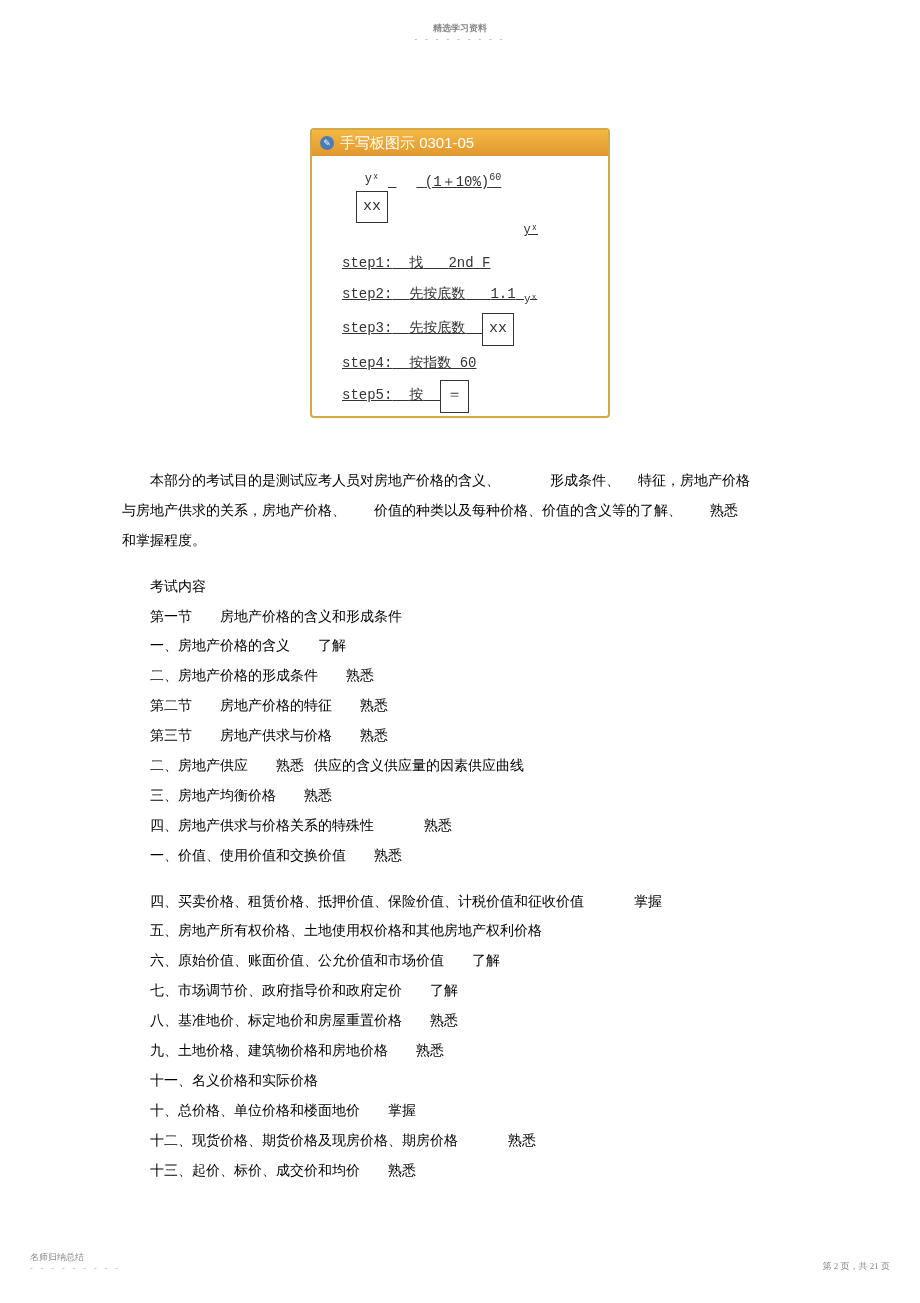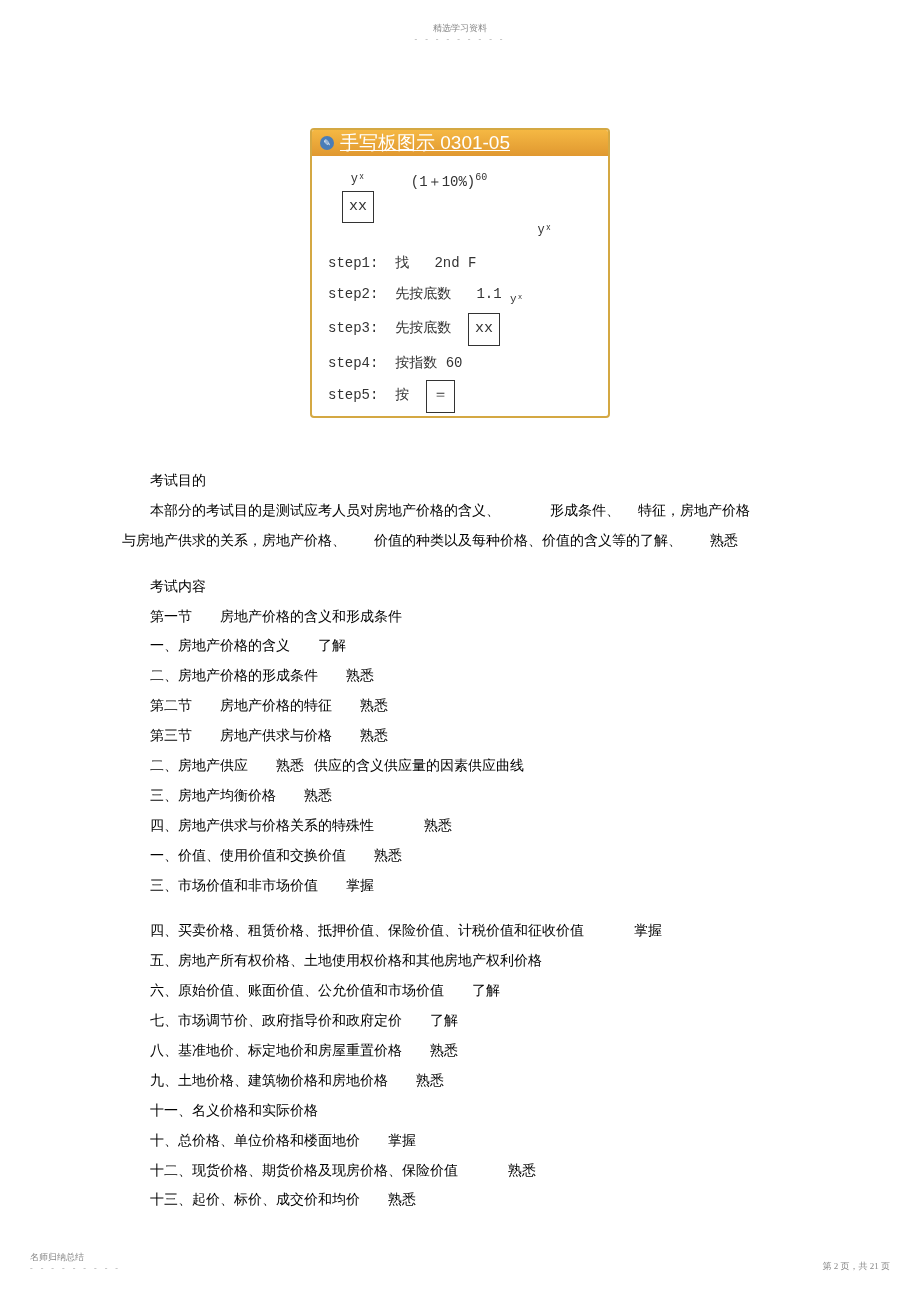--- a/index.html
+++ b/index.html
@@ -17,20 +17,21 @@
       color: #000;
     }
     .header-top {
       position: absolute;
       top: 22px;
       left: 50%;
       transform: translateX(-50%);
       font-size: 9px;
       color: #888;
       text-align: center;
+      font-weight: bold;
     }
     .header-dashes {
       font-size: 8px;
       color: #aaa;
       letter-spacing: 3px;
     }
     .figure-box {
       position: absolute;
       top: 128px;
       left: 310px;
@@ -55,30 +56,30 @@
       border-radius: 50%;
       margin-right: 6px;
       display: flex;
       align-items: center;
       justify-content: center;
       font-size: 9px;
       color: #fff;
     }
     .figure-title {
       color: #fff;
-      font-size: 19px;
+      font-size: 15px;
       font-family: "SimSun", sans-serif;
-      text-decoration: underline;
     }
     .figure-content {
-      padding: 12px 16px;
+      padding: 12px 30px;
       font-family: "Courier New", monospace;
       font-size: 14px;
       line-height: 1.9;
       color: #333;
+      text-decoration: underline;
     }
     .boxed {
       border: 1px solid #333;
       padding: 1px 6px;
       display: inline-block;
       font-size: 15px;
     }
     .formula-line {
       margin-left: 14px;
       margin-bottom: 8px;
@@ -191,54 +192,53 @@
     </div>
     <div class="step-line">
       <span>step5:</span>&nbsp;
       <span>按</span>&nbsp;
       <span class="boxed">＝</span>
     </div>
   </div>
 </div>
 
 <div class="content">
-  <div class="block para-indent">考试目的</div>
   <div class="block">
     <span style="display:inline-block; width:2em;"></span><span>本部分的考试目的是测试应考人员对房地产价格的含义、</span><span class="gap-xs"></span><span>形成条件、</span><span class="gap-med"></span><span>特征，房地产价格</span>
   </div>
   <div class="block">
     <span>与房地产供求的关系，房地产价格、</span><span class="gap-large"></span><span>价值的种类以及每种价格、价值的含义等的了解、</span><span class="gap-large"></span><span>熟悉</span>
   </div>
+  <div class="block">和掌握程度。</div>
 
   <div class="spacer-row"></div>
 
   <div class="block para-indent">考试内容</div>
 
   <div class="block para-indent"><span>第一节</span><span class="gap-large"></span><span>房地产价格的含义和形成条件</span></div>
   <div class="block para-indent"><span>一、房地产价格的含义</span><span class="gap-large"></span><span>了解</span></div>
   <div class="block para-indent"><span>二、房地产价格的形成条件</span><span class="gap-large"></span><span>熟悉</span></div>
   <div class="block para-indent"><span>第二节</span><span class="gap-large"></span><span>房地产价格的特征</span><span class="gap-large"></span><span>熟悉</span></div>
   <div class="block para-indent"><span>第三节</span><span class="gap-large"></span><span>房地产供求与价格</span><span class="gap-large"></span><span>熟悉</span></div>
   <div class="block para-indent"><span>二、房地产供应</span><span class="gap-large"></span><span>熟悉</span><span class="gap-small"></span><span>供应的含义供应量的因素供应曲线</span></div>
   <div class="block para-indent"><span>三、房地产均衡价格</span><span class="gap-large"></span><span>熟悉</span></div>
   <div class="block para-indent"><span>四、房地产供求与价格关系的特殊性</span><span class="gap-xs"></span><span>熟悉</span></div>
   <div class="block para-indent"><span>一、价值、使用价值和交换价值</span><span class="gap-large"></span><span>熟悉</span></div>
-  <div class="block para-indent"><span>三、市场价值和非市场价值</span><span class="gap-large"></span><span>掌握</span></div>
 
   <div class="spacer-row"></div>
 
   <div class="block para-indent"><span>四、买卖价格、租赁价格、抵押价值、保险价值、计税价值和征收价值</span><span class="gap-xs"></span><span>掌握</span></div>
   <div class="block para-indent"><span>五、房地产所有权价格、土地使用权价格和其他房地产权利价格</span></div>
   <div class="block para-indent"><span>六、原始价值、账面价值、公允价值和市场价值</span><span class="gap-large"></span><span>了解</span></div>
   <div class="block para-indent"><span>七、市场调节价、政府指导价和政府定价</span><span class="gap-large"></span><span>了解</span></div>
   <div class="block para-indent"><span>八、基准地价、标定地价和房屋重置价格</span><span class="gap-large"></span><span>熟悉</span></div>
   <div class="block para-indent"><span>九、土地价格、建筑物价格和房地价格</span><span class="gap-large"></span><span>熟悉</span></div>
   <div class="block para-indent"><span>十一、名义价格和实际价格</span></div>
   <div class="block para-indent"><span>十、总价格、单位价格和楼面地价</span><span class="gap-large"></span><span>掌握</span></div>
-  <div class="block para-indent"><span>十二、现货价格、期货价格及现房价格、保险价值</span><span class="gap-xs"></span><span>熟悉</span></div>
+  <div class="block para-indent"><span>十二、现货价格、期货价格及现房价格、期房价格</span><span class="gap-xs"></span><span>熟悉</span></div>
   <div class="block para-indent"><span>十三、起价、标价、成交价和均价</span><span class="gap-large"></span><span>熟悉</span></div>
 
 </div>
 
 <div class="footer-left">
   <div>名师归纳总结</div>
   <div class="footer-dashes">- - - - - - - - -</div>
 </div>
 <div class="footer-right">第 2 页，共 21 页</div>
 

